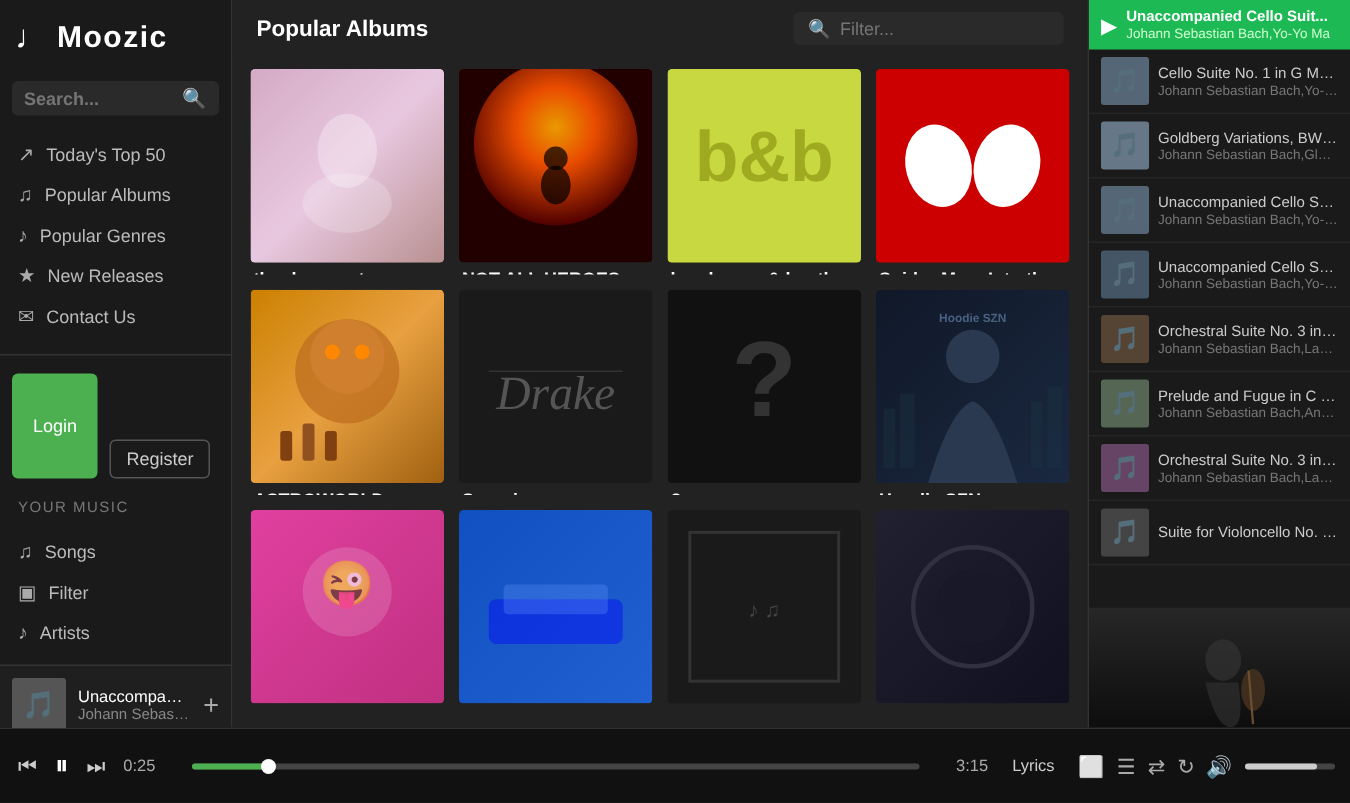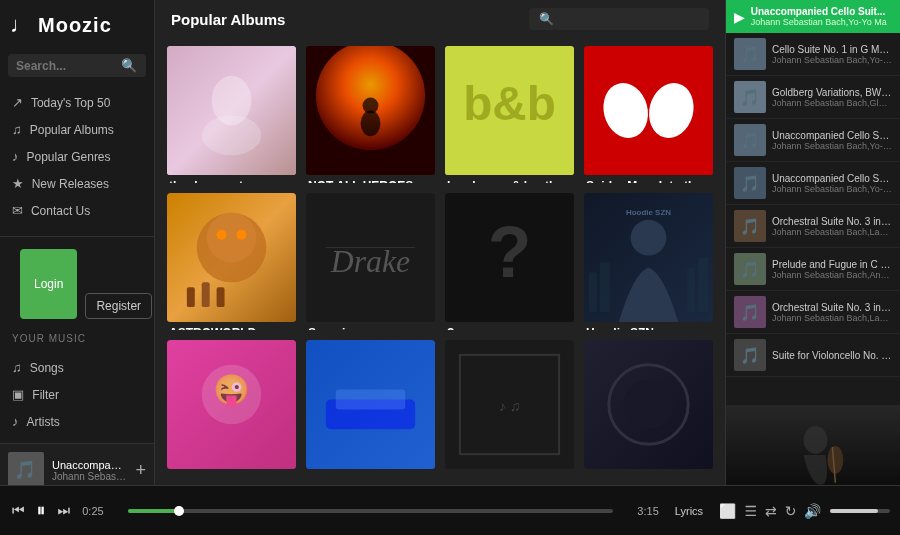--- a/index.html
+++ b/index.html
@@ -83,21 +83,21 @@
       color: #bbb;
       font-size: 12px;
     }
     .nav-item .nav-icon { font-size: 13px; color: #aaa; }
 
     .divider { border: none; border-top: 1px solid #333; margin: 4px 0; }
 
     .auth-section {
       display: flex;
       gap: 8px;
-      padding: 8px 20px;
+      padding: 8px 8px;
     }
     .btn-login {
       background: #4caf50;
       color: #fff;
       border: none;
       border-radius: 4px;
       padding: 5px 14px;
       cursor: pointer;
       font-size: 12px;
     }
@@ -464,20 +464,21 @@
       </div>
       <span class="add-btn">+</span>
     </div>
   </div>
 
   <div class="main-content">
     <div class="content-header">
       <span class="content-title">Popular Albums</span>
       <div class="filter-box">
         <span style="color:#aaa;font-size:12px;">🔍</span>
+        <input type="text" style="background: transparent; border: none; outline: none; color: rgb(170, 170, 170); font-size: 12px; width: 100%;" placeholder="Filter...">
       </div>
     </div>
 
     <div class="albums-grid">
 
       <div class="album-card">
         <div class="album-cover-box ariana-cover">
           <svg width="100%" height="100%" viewBox="0 0 130 130" style="position:absolute;top:0;left:0;">
             <defs>
               <linearGradient id="ag" x1="0%" y1="0%" x2="100%" y2="100%">

